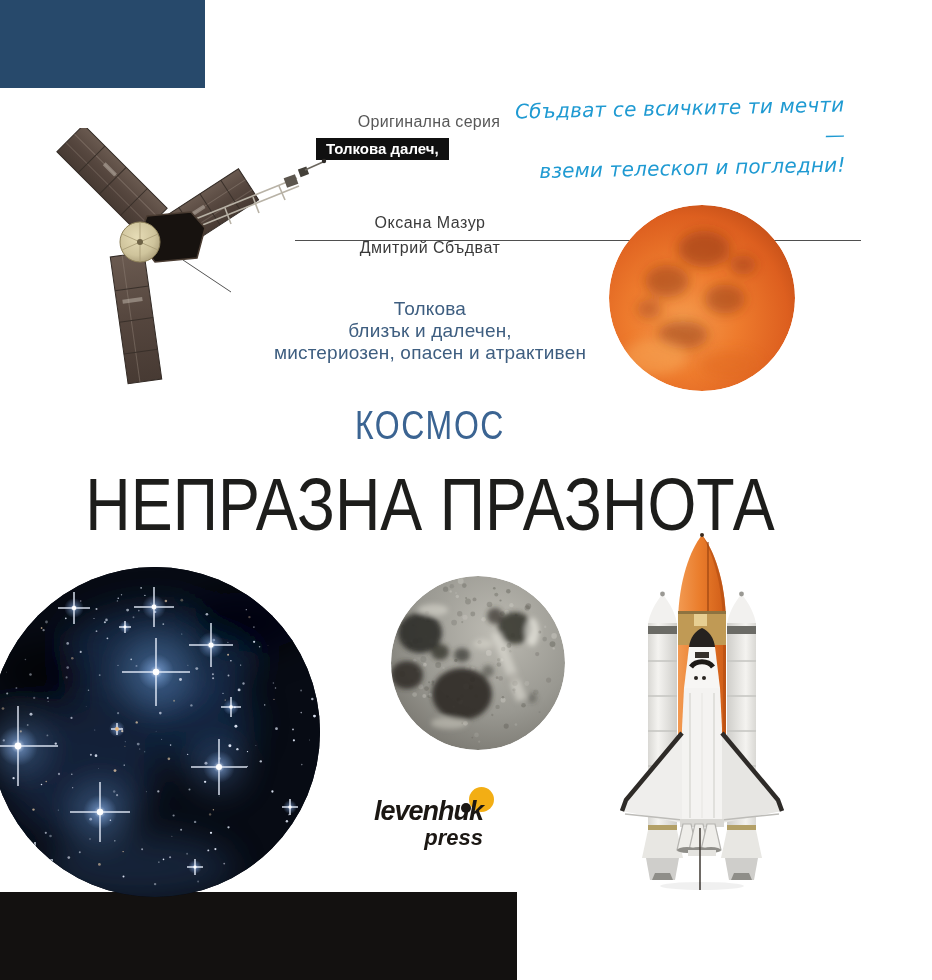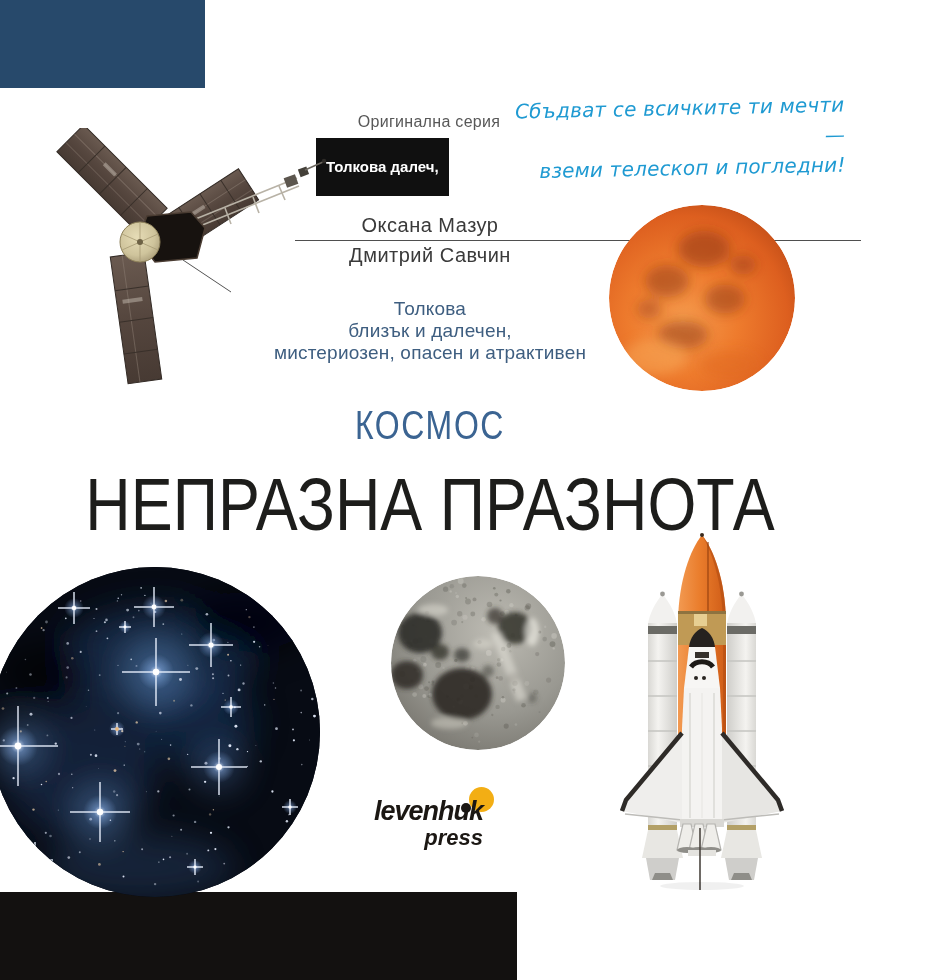--- a/index.html
+++ b/index.html
@@ -11,29 +11,29 @@
   html,body{margin:0;padding:0;background:#fff;}
   #stage{
     position:relative;width:861px;height:980px;background:#ffffff;
     overflow:hidden;font-family:"Liberation Sans","DejaVu Sans",sans-serif;
   }
   .abs{position:absolute;}
   .navy-block{left:0;top:0;width:205px;height:88px;background:var(--navy);}
   .series-label{left:279px;top:113px;width:300px;text-align:center;
     font-size:16px;color:var(--series_gray);letter-spacing:.3px;}
   .tag-black{left:316px;top:138px;height:22px;line-height:22px;background:var(--tag_black);
-    color:#fff;font-weight:bold;font-size:15px;padding:18px 10px;white-space:nowrap;}
+    color:#fff;font-weight:bold;font-size:15px;padding:0 10px;white-space:nowrap;}
   .tag-blue{left:349px;top:160px;height:27px;line-height:27px;background:var(--tag_blue);
     color:#fff;font-size:21px;padding:0 14px;white-space:nowrap;letter-spacing:.5px;}
   .handwriting{left:515px;top:93px;width:330px;text-align:right;
     font-family:"DejaVu Sans","Liberation Sans",sans-serif;font-style:italic;
     font-size:20px;line-height:30px;color:var(--handwriting_blue);
     transform:rotate(-1.2deg);letter-spacing:.2px;}
   .author-block{left:277px;top:214px;width:306px;text-align:center;z-index:3;
-    color:var(--author_gray);font-size:20px;letter-spacing:.5px;}
+    color:var(--author_gray);font-size:16px;letter-spacing:.5px;}
   .author-1{margin-bottom:7px;}
   .author-divider{left:295px;top:240px;width:602px;height:1px;background:#4f4f4f;z-index:1;}
   .subtitle{left:230px;top:298px;width:400px;text-align:center;z-index:3;
     color:var(--subtitle_blue);font-size:19px;line-height:22px;letter-spacing:.2px;}
   .kicker{left:280px;top:403px;width:300px;text-align:center;color:var(--kicker_blue);
     font-size:40px;letter-spacing:2px;transform:scaleX(.8);white-space:nowrap;}
   .book-title{left:0;top:466px;width:860px;text-align:center;color:var(--title_black);
     font-size:74px;line-height:78px;white-space:nowrap;transform:scaleX(.85);}
   .satellite{left:35px;top:128px;z-index:2;}
   .red-moon{left:609px;top:205px;width:186px;height:186px;border-radius:50%;
@@ -127,21 +127,21 @@
   <div class="abs tag-black">Толкова далеч,</div>
 
   <div class="abs handwriting">
     <div>Сбъдват се всичките ти мечти —</div>
     <div>вземи телескоп и погледни!</div>
   </div>
 
   <div class="abs author-divider"></div>
   <div class="abs author-block">
     <div class="author-1">Оксана Мазур</div>
-    <div>Дмитрий Савчин</div>
+    <div>Дмитрий Сбъдват</div>
   </div>
 
   <div class="abs red-moon">
     <svg width="186" height="186" viewBox="0 0 186 186">
       <defs>
         <radialGradient id="rmoon" cx=".40" cy=".62" r=".78">
           <stop offset="0" stop-color="#f59a4c"></stop>
             <stop offset=".38" stop-color="#ee7b2d"></stop>
           <stop offset=".72" stop-color="#dd5f1f"></stop>
             <stop offset="1" stop-color="#b04313"></stop>

